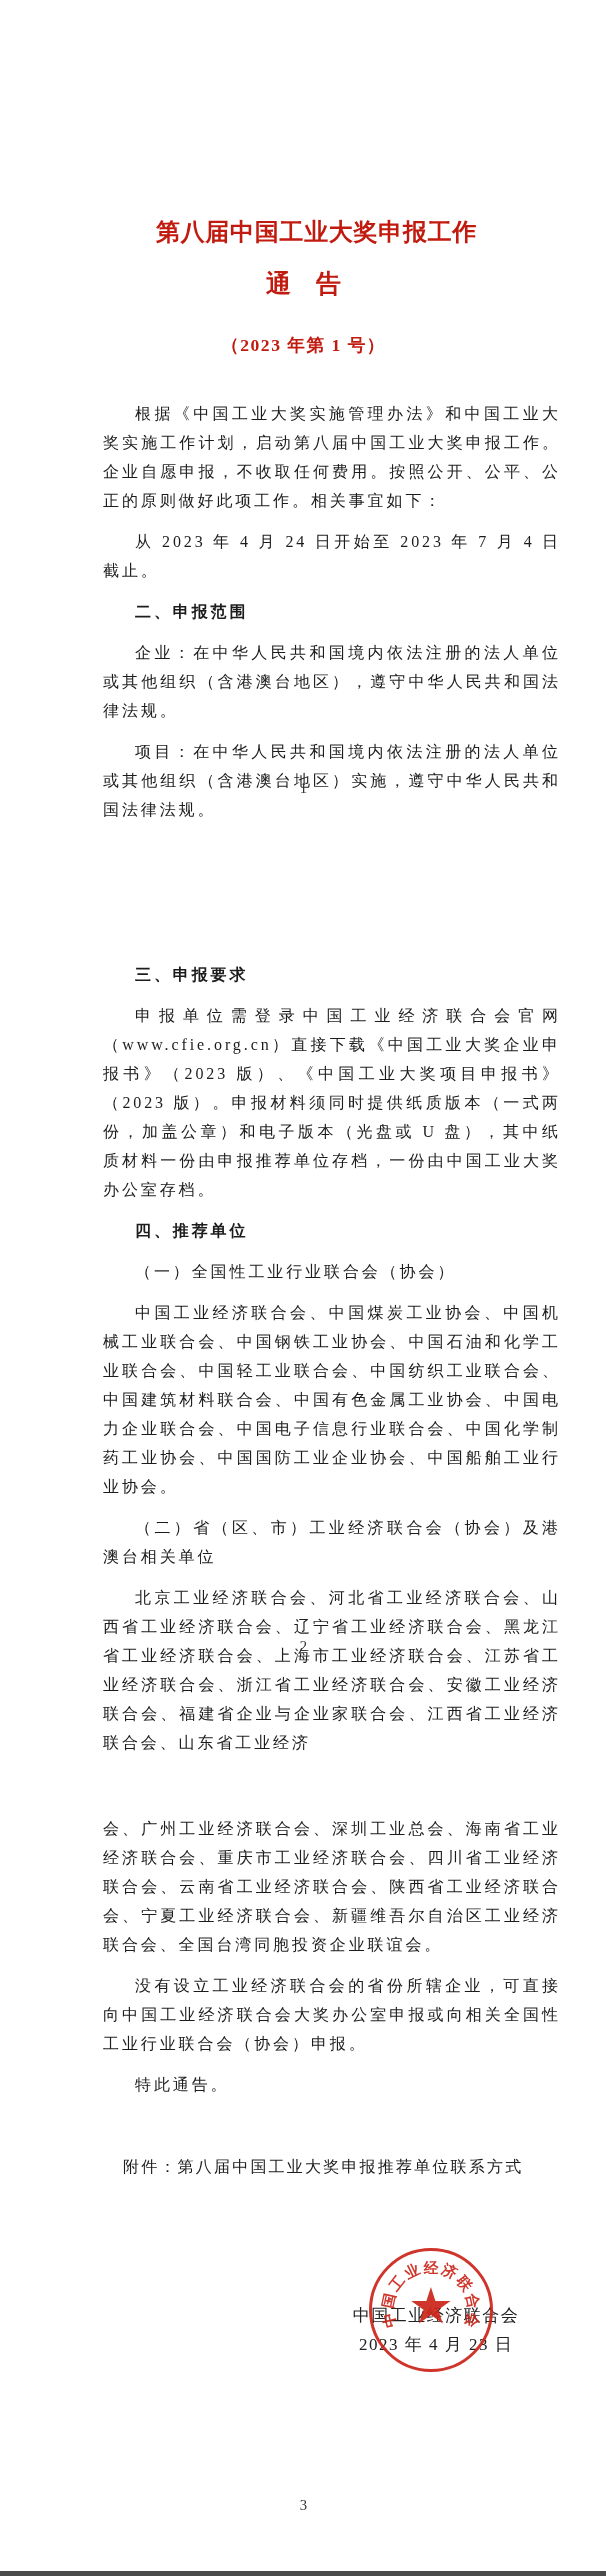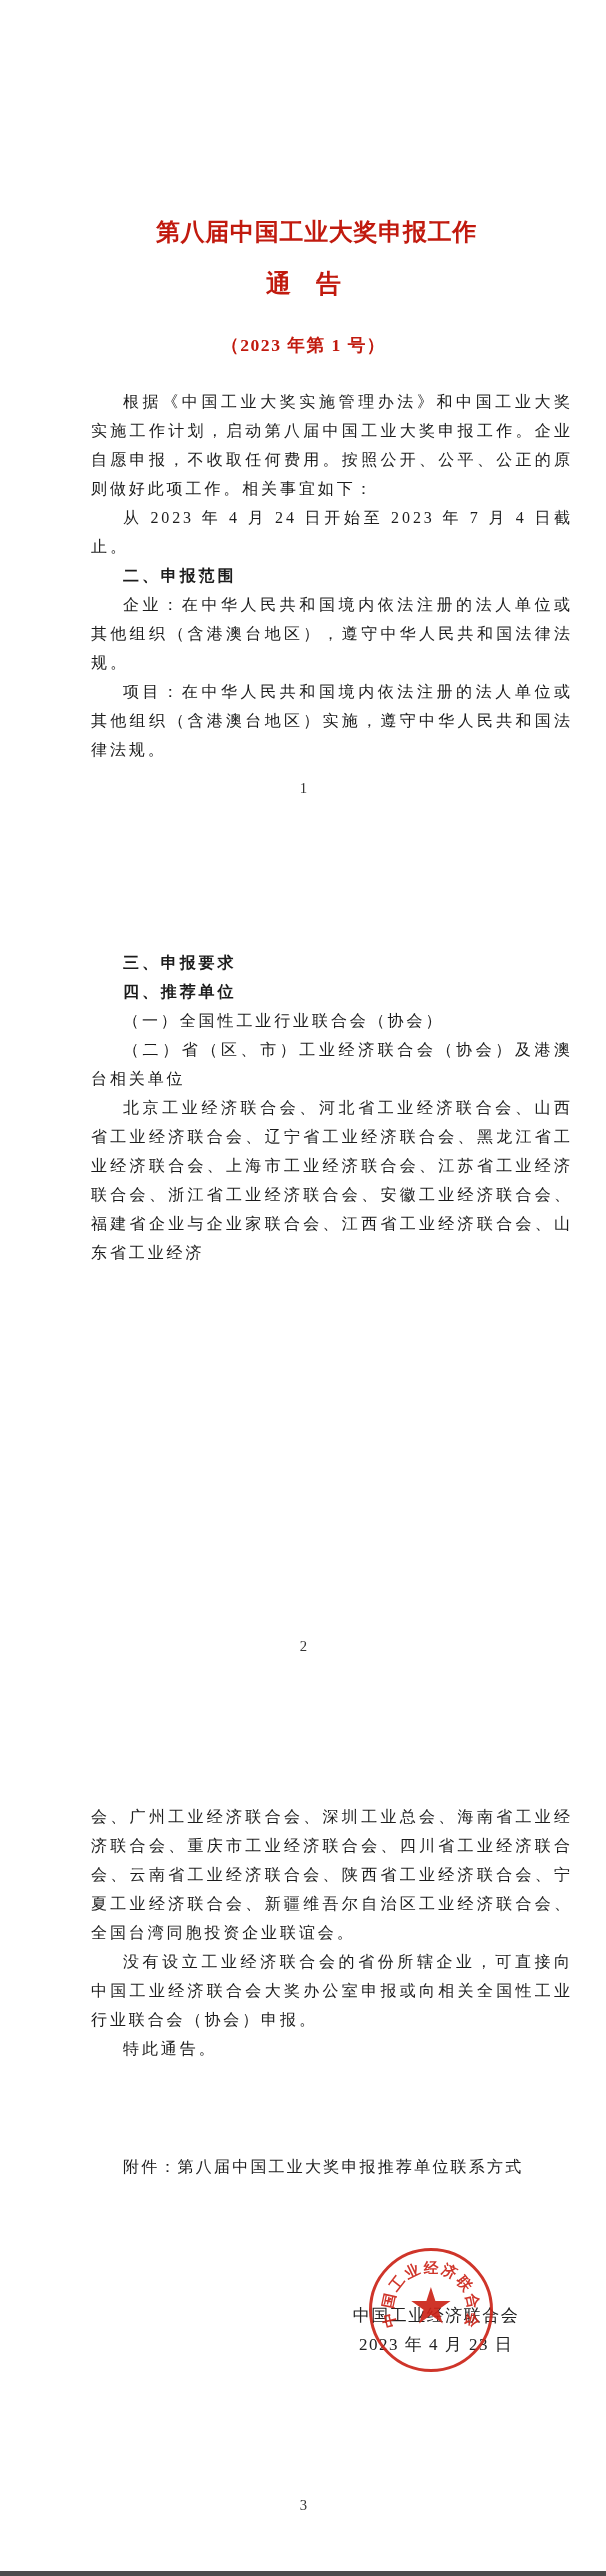--- a/index.html
+++ b/index.html
@@ -21,21 +21,21 @@
   .issue-number{
     top:333px;left:0;width:607px;text-align:center;
     color:var(--red,#c11a0e);font-size:17.6px;font-weight:bold;letter-spacing:1.5px;
   }
   
   .body-block{
     left:91px;width:482px;
     font-size:16px;line-height:29px;letter-spacing:2.9px;
     text-align:justify;text-justify:inter-character;
   }
-  .body-block p{margin:0;text-indent:2em;}
+  .body-block p{margin:12px;text-indent:2em;}
   .body-block p.heading{
     font-weight:bold;
     font-family:"Liberation Sans","DejaVu Sans",sans-serif;
   }
   .body-block p.noindent{text-indent:0;}
   #body1{top:387px;}
   #body2{top:948px;}
   #body3{top:1802px;}
   .attachment{
     top:2152px;left:91px;width:482px;
@@ -82,22 +82,24 @@
   <p>根据《中国工业大奖实施管理办法》和中国工业大奖实施工作计划，启动第八届中国工业大奖申报工作。企业自愿申报，不收取任何费用。按照公开、公平、公正的原则做好此项工作。相关事宜如下：</p>
   <p>从 2023 年 4 月 24 日开始至 2023 年 7 月 4 日截止。</p>
   <p class="heading">二、申报范围</p>
   <p>企业：在中华人民共和国境内依法注册的法人单位或其他组织（含港澳台地区），遵守中华人民共和国法律法规。</p>
   <p>项目：在中华人民共和国境内依法注册的法人单位或其他组织（含港澳台地区）实施，遵守中华人民共和国法律法规。</p>
 </div>
 <div class="abs pagenum" id="pagenum1">1</div>
 
 <div class="abs body-block" id="body2">
   <p class="heading">三、申报要求</p>
+  <p>申报单位需登录中国工业经济联合会官网（www.cfie.org.cn）直接下载《中国工业大奖企业申报书》（2023 版）、《中国工业大奖项目申报书》（2023 版）。申报材料须同时提供纸质版本（一式两份，加盖公章）和电子版本（光盘或 U 盘），其中纸质材料一份由申报推荐单位存档，一份由中国工业大奖办公室存档。</p>
   <p class="heading">四、推荐单位</p>
   <p>（一）全国性工业行业联合会（协会）</p>
+  <p>中国工业经济联合会、中国煤炭工业协会、中国机械工业联合会、中国钢铁工业协会、中国石油和化学工业联合会、中国轻工业联合会、中国纺织工业联合会、中国建筑材料联合会、中国有色金属工业协会、中国电力企业联合会、中国电子信息行业联合会、中国化学制药工业协会、中国国防工业企业协会、中国船舶工业行业协会。</p>
   <p>（二）省（区、市）工业经济联合会（协会）及港澳台相关单位</p>
   <p>北京工业经济联合会、河北省工业经济联合会、山西省工业经济联合会、辽宁省工业经济联合会、黑龙江省工业经济联合会、上海市工业经济联合会、江苏省工业经济联合会、浙江省工业经济联合会、安徽工业经济联合会、福建省企业与企业家联合会、江西省工业经济联合会、山东省工业经济</p>
 </div>
 <div class="abs pagenum" id="pagenum2">2</div>
 
 <div class="abs body-block" id="body3">
   <p class="noindent">会、广州工业经济联合会、深圳工业总会、海南省工业经济联合会、重庆市工业经济联合会、四川省工业经济联合会、云南省工业经济联合会、陕西省工业经济联合会、宁夏工业经济联合会、新疆维吾尔自治区工业经济联合会、全国台湾同胞投资企业联谊会。</p>
   <p>没有设立工业经济联合会的省份所辖企业，可直接向中国工业经济联合会大奖办公室申报或向相关全国性工业行业联合会（协会）申报。</p>
   <p>特此通告。</p>
 </div>

